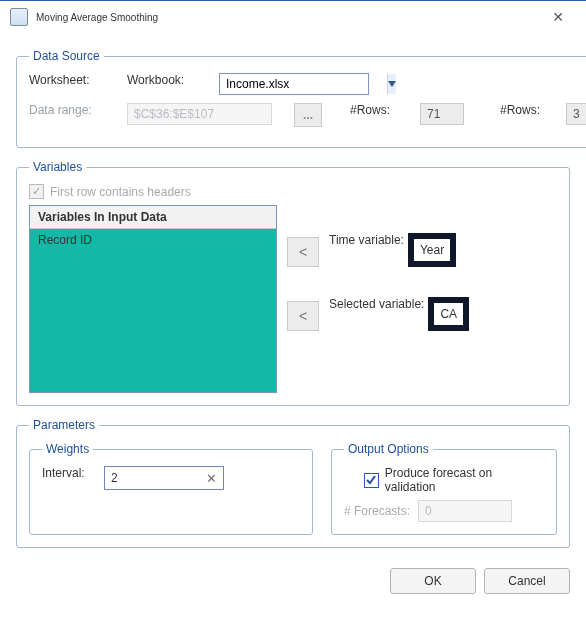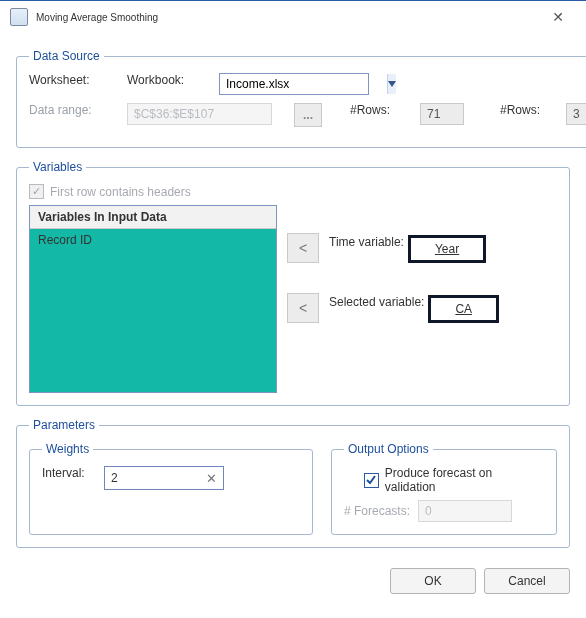--- a/index.html
+++ b/index.html
@@ -199,27 +199,26 @@
     font-size: 14px;
   }
   .target-stack {
     flex: 1;
     display: flex;
     flex-direction: row;
     gap: 4px;
   }
   .target-label { color: #333; }
   .target-box {
-    border: 3px solid #0f172a;
+    border: 6px solid #0f172a;
     height: 22px;
-    padding: 0 24px;
+    padding: 0 6px;
     display: flex;
     align-items: center;
     background: #fff;
-    text-decoration: underline;
   }
 
   
   .params-inner {
     display: flex;
     gap: 18px;
   }
   .params-inner fieldset {
     margin: 0;
   }

